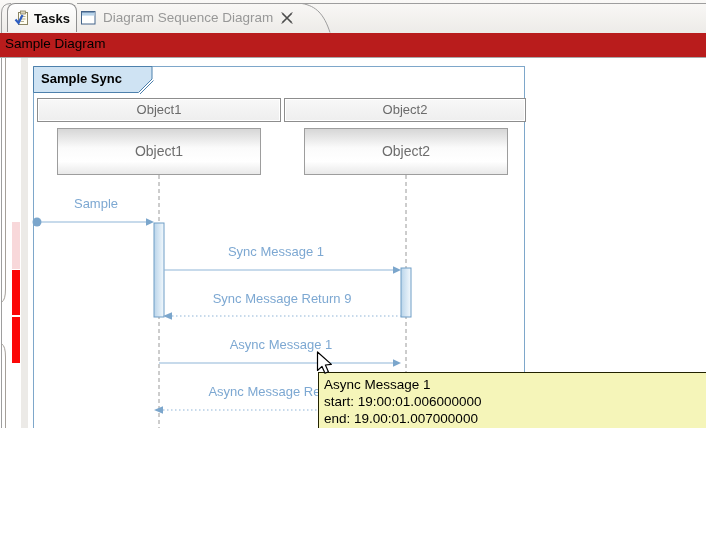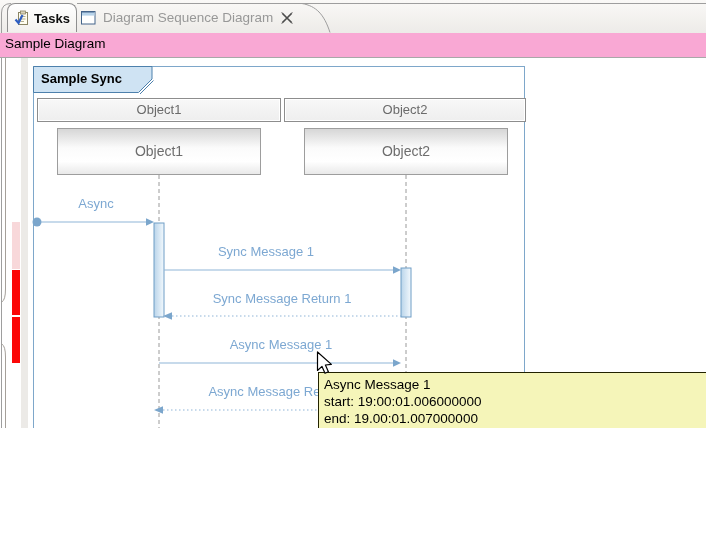--- a/index.html
+++ b/index.html
@@ -18,21 +18,21 @@
     display:flex;align-items:center;padding-left:6px;gap:4px;cursor:default;
   }
   .tab-active span{font-size:13px;font-weight:bold;color:#0d0d0d;}
   .tab-inactive{
     left:77px;top:3px;height:29px;display:flex;align-items:center;
     padding-left:4px;gap:7px;cursor:default;
   }
   .tab-inactive span{font-size:13.5px;color:#989898;}
   
   .viewheader{
-    left:0;top:33px;width:706px;height:24px;background:#f9a8d4;
+    left:0;top:33px;width:706px;height:24px;background:#b91c1c;
     border-bottom:1px solid #a8a8a8;box-sizing:content-box;
   }
   .viewheader span{position:absolute;left:5px;top:3px;font-size:13.5px;color:#000;}
   
   .canvas{left:0;top:58px;width:706px;height:485px;background:#ffffff;}
   .leftstrip{left:21px;top:58px;width:7px;height:491px;background:#eceae7;}
   .bottomstrip{left:0;top:543px;width:706px;height:6px;background:#e9e7e3;}
   .marker{left:12px;width:8px;}
   
   .frame{left:33px;top:66px;width:492px;height:419px;border:1px solid #7ea7ca;box-sizing:border-box;}
@@ -161,23 +161,23 @@
     </g>
 
     <g>
       <line x1="394" y1="445" x2="418" y2="467" stroke="#909090" stroke-width="4.2"></line>
       <line x1="418" y1="445" x2="394" y2="467" stroke="#909090" stroke-width="4.2"></line>
     </g>
   </svg>
 
   <div class="abs framelabel">Sample Sync</div>
 
-  <div class="abs msglabel" style="left:96px;top:196px;">Async</div>
-  <div class="abs msglabel" style="left:266px;top:244px;">Sync Message 1</div>
-  <div class="abs msglabel" style="left:282px;top:291px;">Sync Message Return 1</div>
+  <div class="abs msglabel" style="left:96px;top:196px;">Sample</div>
+  <div class="abs msglabel" style="left:276px;top:244px;">Sync Message 1</div>
+  <div class="abs msglabel" style="left:282px;top:291px;">Sync Message Return 9</div>
   <div class="abs msglabel" style="left:281px;top:337px;">Async Message 1</div>
   <div class="abs msglabel" style="left:281px;top:384px;">Async Message Return 1</div>
 
   <div class="abs tooltip">
     <div>Async Message 1</div>
     <div>start: 19:00:01.006000000</div>
     <div>end: 19.00:01.007000000</div>
   </div>
 
   <svg class="abs" style="left:316px;top:351px;" width="18" height="26" viewBox="0 0 18 26">

